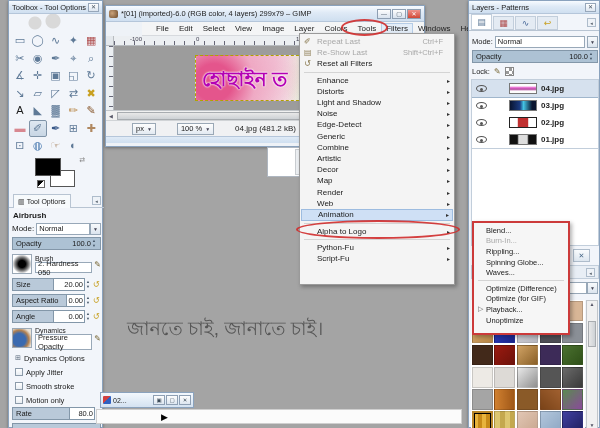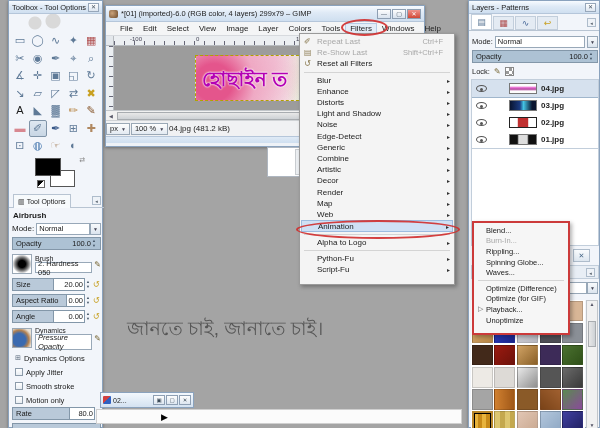--- a/index.html
+++ b/index.html
@@ -54,21 +54,21 @@
   .edit-ico{font-size:8px;color:#7a6a3a;margin-left:2px;}
   .cbrow{position:absolute;left:6px;height:10px;display:flex;align-items:center;gap:3px;font-size:7.5px;}
   .cbox{width:8px;height:8px;border:1px solid #8b9aa9;background:linear-gradient(#fff,#e8edf2);}
   .dyn-thumb{width:20px;height:20px;border:1px solid #9aa8b6;background:radial-gradient(circle at 35% 60%,#3a6ab0 0 40%,#b08050 60%,#e8e2d8 80%);}
   #to-stub{position:absolute;left:3px;top:422px;width:89px;height:6px;background:#b9c9d9;border:1px solid #8397a9;}
 
   
   #imgwin{left:105px;top:5px;width:320px;height:142px;background:#eef2f7;}
   #imgwin .titlebar{height:16px;}
   #win-icon{width:9px;height:8px;background:radial-gradient(circle at 35% 40%,#caa27a,#6b4a2a);border-radius:2px;margin-right:3px;}
-  #menubar{height:14px;background:#f4f5f6;border-bottom:1px solid #d7dade;display:flex;align-items:center;padding-left:9px;}
+  #menubar{height:14px;background:#f4f5f6;border-bottom:1px solid #d7dade;display:flex;align-items:center;padding-left:9px;margin-left:36px;}
   .mbitem{padding:1px 5px;font-size:8px;color:#222;}
   .mbitem.open{background:#e3edf8;border:1px solid #b5cce6;padding:0 4px;}
   #ruler-row{height:10px;display:flex;border-bottom:1px solid #b8bcc0;background:#eceff2;}
   #ruler-corner{width:8px;border-right:1px solid #b8bcc0;background:#e4e8ec;}
   #hruler{position:relative;flex:1;overflow:hidden;}
   #hruler .ticks{position:absolute;left:0;right:0;bottom:0;height:4px;background:repeating-linear-gradient(90deg,#667 0 1px,transparent 1px 10px);}
   .rlbl{position:absolute;top:0;font-size:6px;color:#445;}
   .rlbl:nth-child(2){left:16px;}.rlbl:nth-child(3){left:82px;}.rlbl:nth-child(4){left:182px;}.rlbl:nth-child(5){left:282px;}
   #canvas-band{display:flex;height:64px;}
   #vruler{width:8px;background:#eceff2;border-right:1px solid #b8bcc0;background-image:repeating-linear-gradient(#667 0 1px,transparent 1px 10px);background-size:4px 100%;background-repeat:no-repeat;background-position:right;}
@@ -81,21 +81,21 @@
        radial-gradient(circle at 92% 70%,#dcead2 0 15%,rgba(255,255,255,0) 55%),
        linear-gradient(90deg,#f6ebf0,#f3f1ea);}
   #canvas-text{position:absolute;left:6px;top:8px;font-size:20px;font-weight:bold;color:#b400b4;
      text-shadow:0 0 2px #fff,0 0 2px #fff;white-space:nowrap;}
   #vscroll{width:10px;background:#f1f1f1;border-left:1px solid #c2c6ca;display:flex;flex-direction:column;align-items:center;font-size:5px;color:#556;}
   .sb-thumb-v{width:8px;height:18px;background:linear-gradient(90deg,#e8e8e8,#cdd1d5);border:1px solid #a8acb0;margin-top:1px;}
   #hscroll{height:10px;display:flex;align-items:center;background:#f1f1f1;border-top:1px solid #c2c6ca;font-size:5px;color:#556;}
   .sb-btn{width:10px;text-align:center;}
   .sb-thumb-h{height:8px;width:258px;background:linear-gradient(#e8e8e8,#cdd1d5);border:1px solid #a8acb0;margin:0 1px;}
   #nav-corner{margin-left:auto;width:10px;height:10px;border-left:1px solid #c2c6ca;background:#e4e8ec;font-size:6px;line-height:9px;text-align:center;color:#667;}
-  #statusbar{height:16px;background:#f0f1f3;border-top:1px solid #d0d3d6;display:flex;align-items:center;gap:1px;}
+  #statusbar{height:16px;background:#f0f1f3;border-top:1px solid #d0d3d6;display:flex;align-items:center;padding-left:26px;gap:21px;}
   .st-combo{height:12px;border:1px solid #9aa8b6;background:linear-gradient(#fdfdfd,#e3eaf2);display:flex;align-items:center;padding:0 3px;gap:3px;font-size:7.5px;}
   .st-combo .arr{font-size:5px;color:#445;}
   #win-bottom{height:7px;background:linear-gradient(#dfeaf6,#cfdff0);border-top:1px solid #b5c6da;}
 
   
   .menu{position:absolute;background:#f4f4f4;border:1px solid #9a9a9a;box-shadow:2px 2px 4px rgba(0,0,0,.3);padding:2px 1px;z-index:30;}
   #filters-menu{left:299px;top:33px;width:156px;height:252px;}
   .mrow{display:flex;align-items:center;height:11.2px;padding:0 3px;}
   .mrow.hl{background:#cfe0f5;border:1px solid #9dbce0;height:12px;}
   .mrow.dis .mlbl,.mrow.dis .msc{color:#a8a8a8;}
@@ -330,21 +330,21 @@
       <span class="labelcell" style="width:42px;">Angle</span>
       <span class="valcell">0.00</span>
       <span class="spin">▲<br>▼</span>
       <span class="reset-ico">↺</span>
     </div>
 
     <div class="row" style="top:326px;height:22px;">
       <div class="dyn-thumb"></div>
       <div style="flex:1;margin-left:3px;">
         <div style="font-size:7px;">Dynamics</div>
-        <div class="combo" style="height:16px;font-style:italic;">Pressure Opacity</div>
+        <div class="combo" style="height:16px;">Pressure Opacity</div>
       </div>
       <span class="edit-ico">✎</span>
     </div>
 
     <div class="cbrow" style="top:352px;">
       <span style="font-size:7px;color:#567;">⊞</span>
       <span>Dynamics Options</span>
     </div>
 
     <div id="cb-wrap">
@@ -455,26 +455,20 @@
       </div>
       <div class="mrow">
         <span class="mico">↺</span>
         <span class="mlbl">Reset all Filters</span>
         <span class="msc"></span>
         <span class="marr"></span>
       </div>
       <div class="msep"></div>
       <div class="mrow">
         <span class="mico"></span>
-        <span class="mlbl">Blur</span>
-        <span class="msc"></span>
-        <span class="marr">▸</span>
-      </div>
-      <div class="mrow">
-        <span class="mico"></span>
         <span class="mlbl">Enhance</span>
         <span class="msc"></span>
         <span class="marr">▸</span>
       </div>
       <div class="mrow">
         <span class="mico"></span>
         <span class="mlbl">Distorts</span>
         <span class="msc"></span>
         <span class="marr">▸</span>
       </div>
@@ -515,27 +509,27 @@
         <span class="marr">▸</span>
       </div>
       <div class="mrow">
         <span class="mico"></span>
         <span class="mlbl">Decor</span>
         <span class="msc"></span>
         <span class="marr">▸</span>
       </div>
       <div class="mrow">
         <span class="mico"></span>
+        <span class="mlbl">Map</span>
+        <span class="msc"></span>
+        <span class="marr">▸</span>
+      </div>
+      <div class="mrow">
+        <span class="mico"></span>
         <span class="mlbl">Render</span>
-        <span class="msc"></span>
-        <span class="marr">▸</span>
-      </div>
-      <div class="mrow">
-        <span class="mico"></span>
-        <span class="mlbl">Map</span>
         <span class="msc"></span>
         <span class="marr">▸</span>
       </div>
       <div class="mrow">
         <span class="mico"></span>
         <span class="mlbl">Web</span>
         <span class="msc"></span>
         <span class="marr">▸</span>
       </div>
       <div class="mrow hl">

